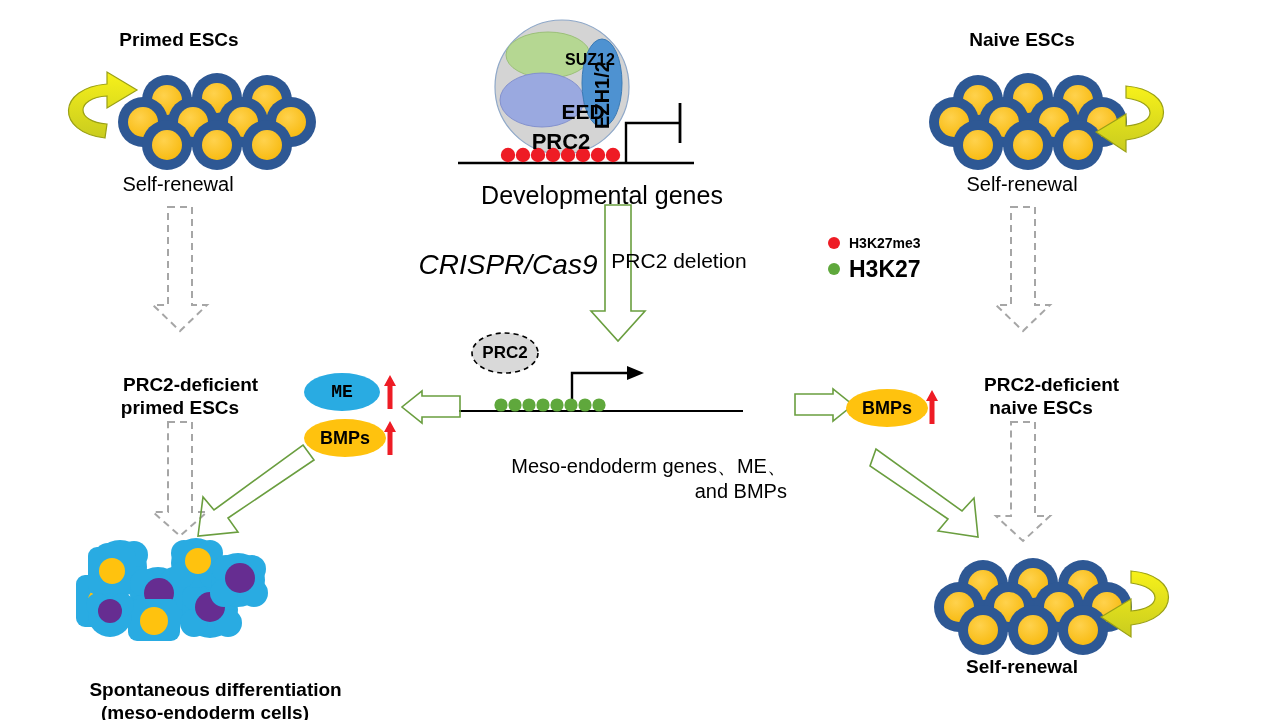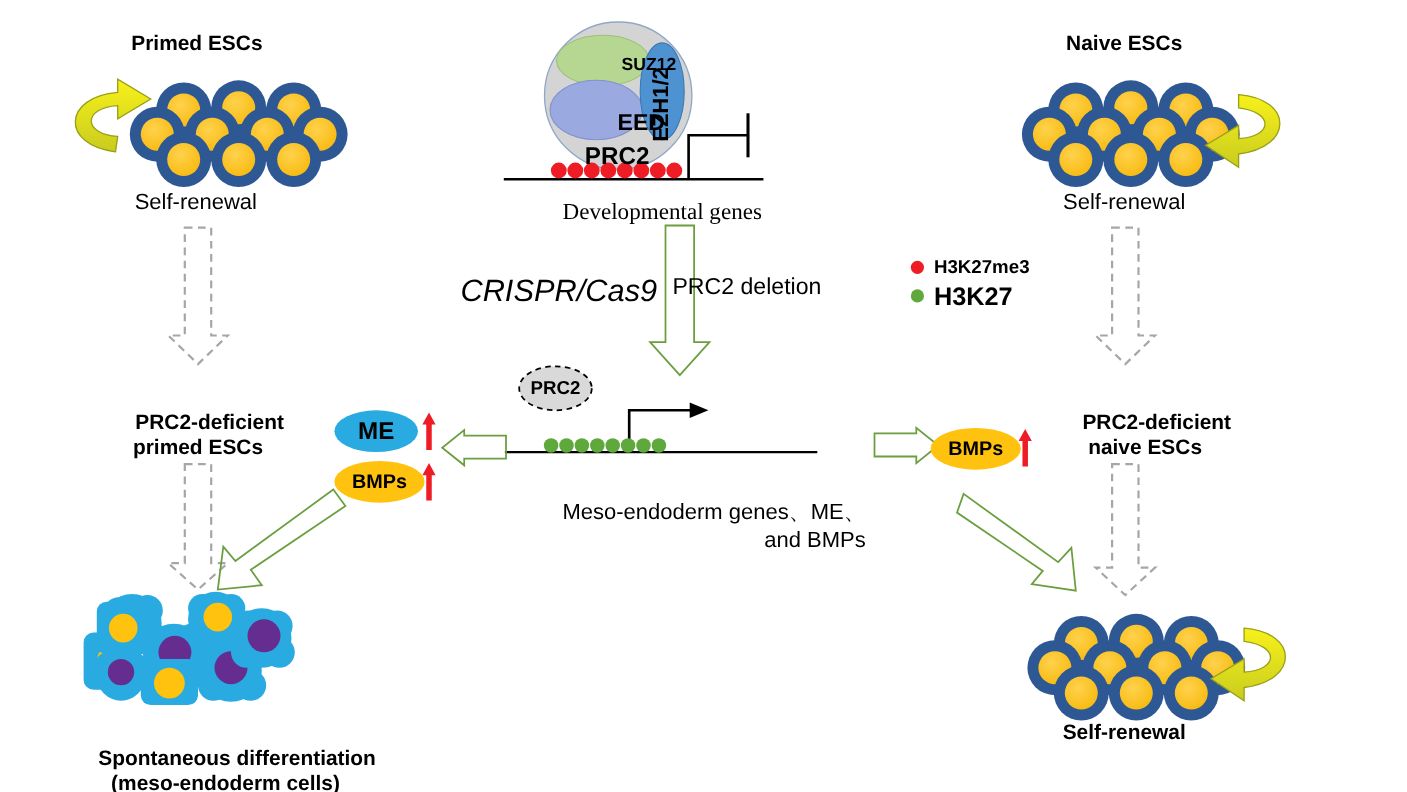--- a/index.html
+++ b/index.html
@@ -169,32 +169,32 @@
         <circle cx="133" cy="140" r="7.2"></circle>
       <circle cx="148" cy="140" r="7.2"></circle>
         <circle cx="163" cy="140" r="7.2"></circle>
     </g>
   </svg>
   <div class="badge-txt" style="left:590px;top:60px;font-size:16px;">SUZ12</div>
   <div class="badge-txt" style="left:583px;top:112px;font-size:21px;">EED</div>
   <div class="badge-txt" style="left:602px;top:95px;font-size:20px;transform:translate(-50%,-50%) rotate(-90deg);">EZH1/2</div>
   <div class="badge-txt" style="left:561px;top:142px;font-size:22px;">PRC2</div>
 
-  <div class="lbl ctr" style="left:602px;top:180px;font-size:21px;font-family:Liberation Serif, serif;">Developmental genes</div>
+  <div class="lbl ctr" style="left:602px;top:180px;font-size:25px;">Developmental genes</div>
 
   <svg class="abs" style="left:588px;top:203px;width:60px;height:142px;" viewBox="0 0 60 142">
     <path d="M17 2 H43 V108 H57 L30 138 L3 108 H17 Z" fill="none" stroke="#6a9e3f" stroke-width="1.6"></path>
   </svg>
   <div class="lbl ctr" style="left:508px;top:248px;font-size:28px;font-style:italic;">CRISPR/Cas9</div>
   <div class="lbl ctr" style="left:679px;top:248px;font-size:21px;">PRC2 deletion</div>
 
   <div class="abs" style="left:828px;top:232px;">
     <div style="display:flex;align-items:center;gap:9px;height:22px;">
       <span style="width:12px;height:12px;border-radius:50%;background:#ee1c25;display:inline-block;"></span>
-      <span style="font-size:17px;font-weight:bold;">H3K27me3</span>
+      <span style="font-size:14px;font-weight:bold;">H3K27me3</span>
     </div>
     <div style="display:flex;align-items:center;gap:9px;height:22px;margin-top:4px;">
       <span style="width:12px;height:12px;border-radius:50%;background:#5fa83c;display:inline-block;"></span>
       <span style="font-size:23px;font-weight:bold;">H3K27</span>
     </div>
   </div>
 
   <svg class="abs" style="left:470px;top:330px;width:70px;height:46px;" viewBox="0 0 70 46">
     <ellipse cx="35" cy="23" rx="33" ry="20" fill="#d9d9d9" stroke="#000" stroke-width="1.6" stroke-dasharray="5,4"></ellipse>
   </svg>
@@ -223,21 +223,21 @@
 and BMPs</span>
   </div>
 
   <svg class="abs" style="left:400px;top:390px;width:62px;height:34px;" viewBox="0 0 62 34">
     <path d="M60 6 H22 V1 L2 17 L22 33 V27 H60 Z" fill="none" stroke="#6a9e3f" stroke-width="1.6"></path>
   </svg>
 
   <svg class="abs" style="left:303px;top:372px;width:78px;height:40px;" viewBox="0 0 78 40">
     <ellipse cx="39" cy="20" rx="38" ry="19" fill="#29ABE2"></ellipse>
   </svg>
-  <div class="badge-txt" style="left:342px;top:392px;font-size:22px;">ME</div>
+  <div class="badge-txt" style="left:342px;top:392px;font-size:18px;font-family:Liberation Mono, monospace;">ME</div>
   <svg class="abs" style="left:383px;top:375px;width:14px;height:34px;" viewBox="0 0 14 34">
     <path d="M7 0 L13 11 H9.5 V34 H4.5 V11 H1 Z" fill="#ee1c25"></path>
   </svg>
 
   <svg class="abs" style="left:303px;top:418px;width:84px;height:40px;" viewBox="0 0 84 40">
     <ellipse cx="42" cy="20" rx="41" ry="19" fill="#FFC20E"></ellipse>
   </svg>
   <div class="badge-txt" style="left:345px;top:438px;font-size:18px;">BMPs</div>
   <svg class="abs" style="left:383px;top:421px;width:14px;height:34px;" viewBox="0 0 14 34">
     <path d="M7 0 L13 11 H9.5 V34 H4.5 V11 H1 Z" fill="#ee1c25"></path>

